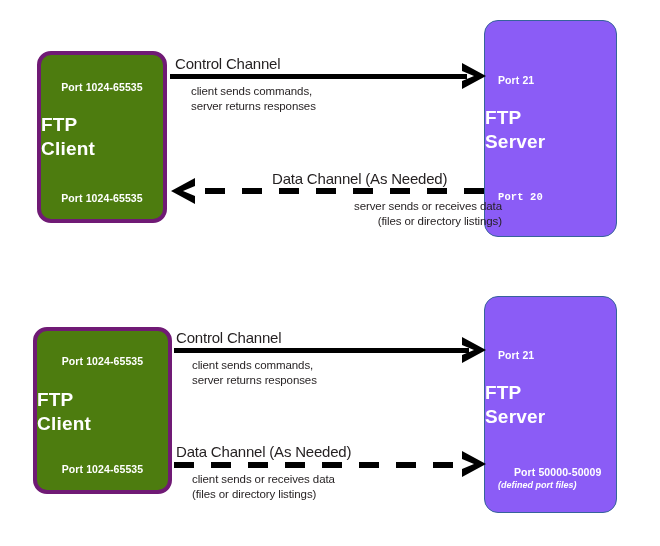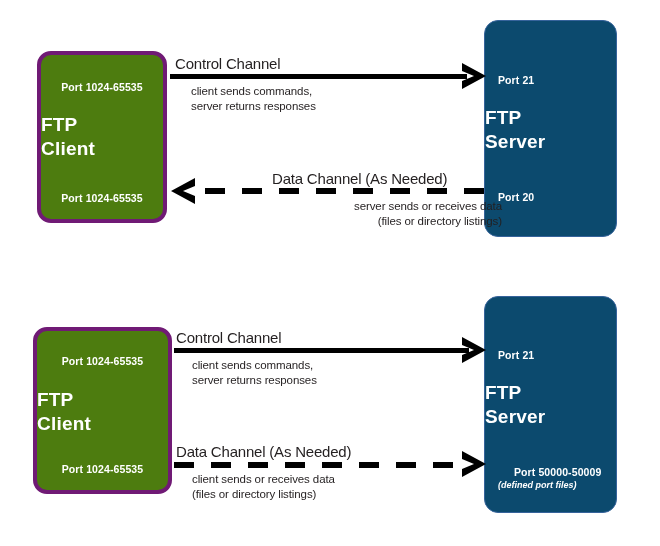--- a/index.html
+++ b/index.html
@@ -29,21 +29,21 @@
   .node {
     position: absolute;
     border-radius: 14px;
     box-sizing: border-box;
   }
   .node.client {
     background: #4d7c0f;
     border: 4px solid #701a75;
   }
   .node.server {
-    background: #0c4a6e;
+    background: #8b5cf6;
     border: 1px solid #36639b;
   }
   .node-title {
     position: absolute;
     left: 0;
     right: 0;
     text-align: left;
     color: #ffffff;
     font-weight: bold;
     font-size: 19px;
@@ -119,21 +119,21 @@
     <div class="port-label" style="left:0; right:0; top:26px; text-align:center;">Port 1024-65535</div>
     <div class="node-title two-line" style="top:58px;">FTP
 Client</div>
     <div class="port-label" style="left:0; right:0; top:137px; text-align:center;">Port 1024-65535</div>
   </div>
 
   <div class="node server" style="left:484px; top:20px; width:133px; height:217px;">
     <div class="port-label" style="left:13px; top:53px;">Port 21</div>
     <div class="node-title two-line" style="top:85px;">FTP
 Server</div>
-    <div class="port-label" style="left:13px; top:170px;">Port 20</div>
+    <div class="port-label" style="left:13px; top:170px;font-family:Liberation Mono, monospace;">Port 20</div>
   </div>
 
   <div class="line-solid" style="left:170px; top:74px; width:297px;"></div>
   <div class="arrow-head" style="left:461px; top:62px;">
     <svg width="26" height="28" viewBox="0 0 26 28">
       <path d="M1,1 L25,14 L1,27 L1,19 L13,14 L1,9 Z" fill="#000000"></path>
     </svg>
   </div>
   <div class="channel-title" style="left:175px; top:55px;">Control Channel</div>
   <div class="channel-desc" style="left:176px; top:84px;">client sends commands,

